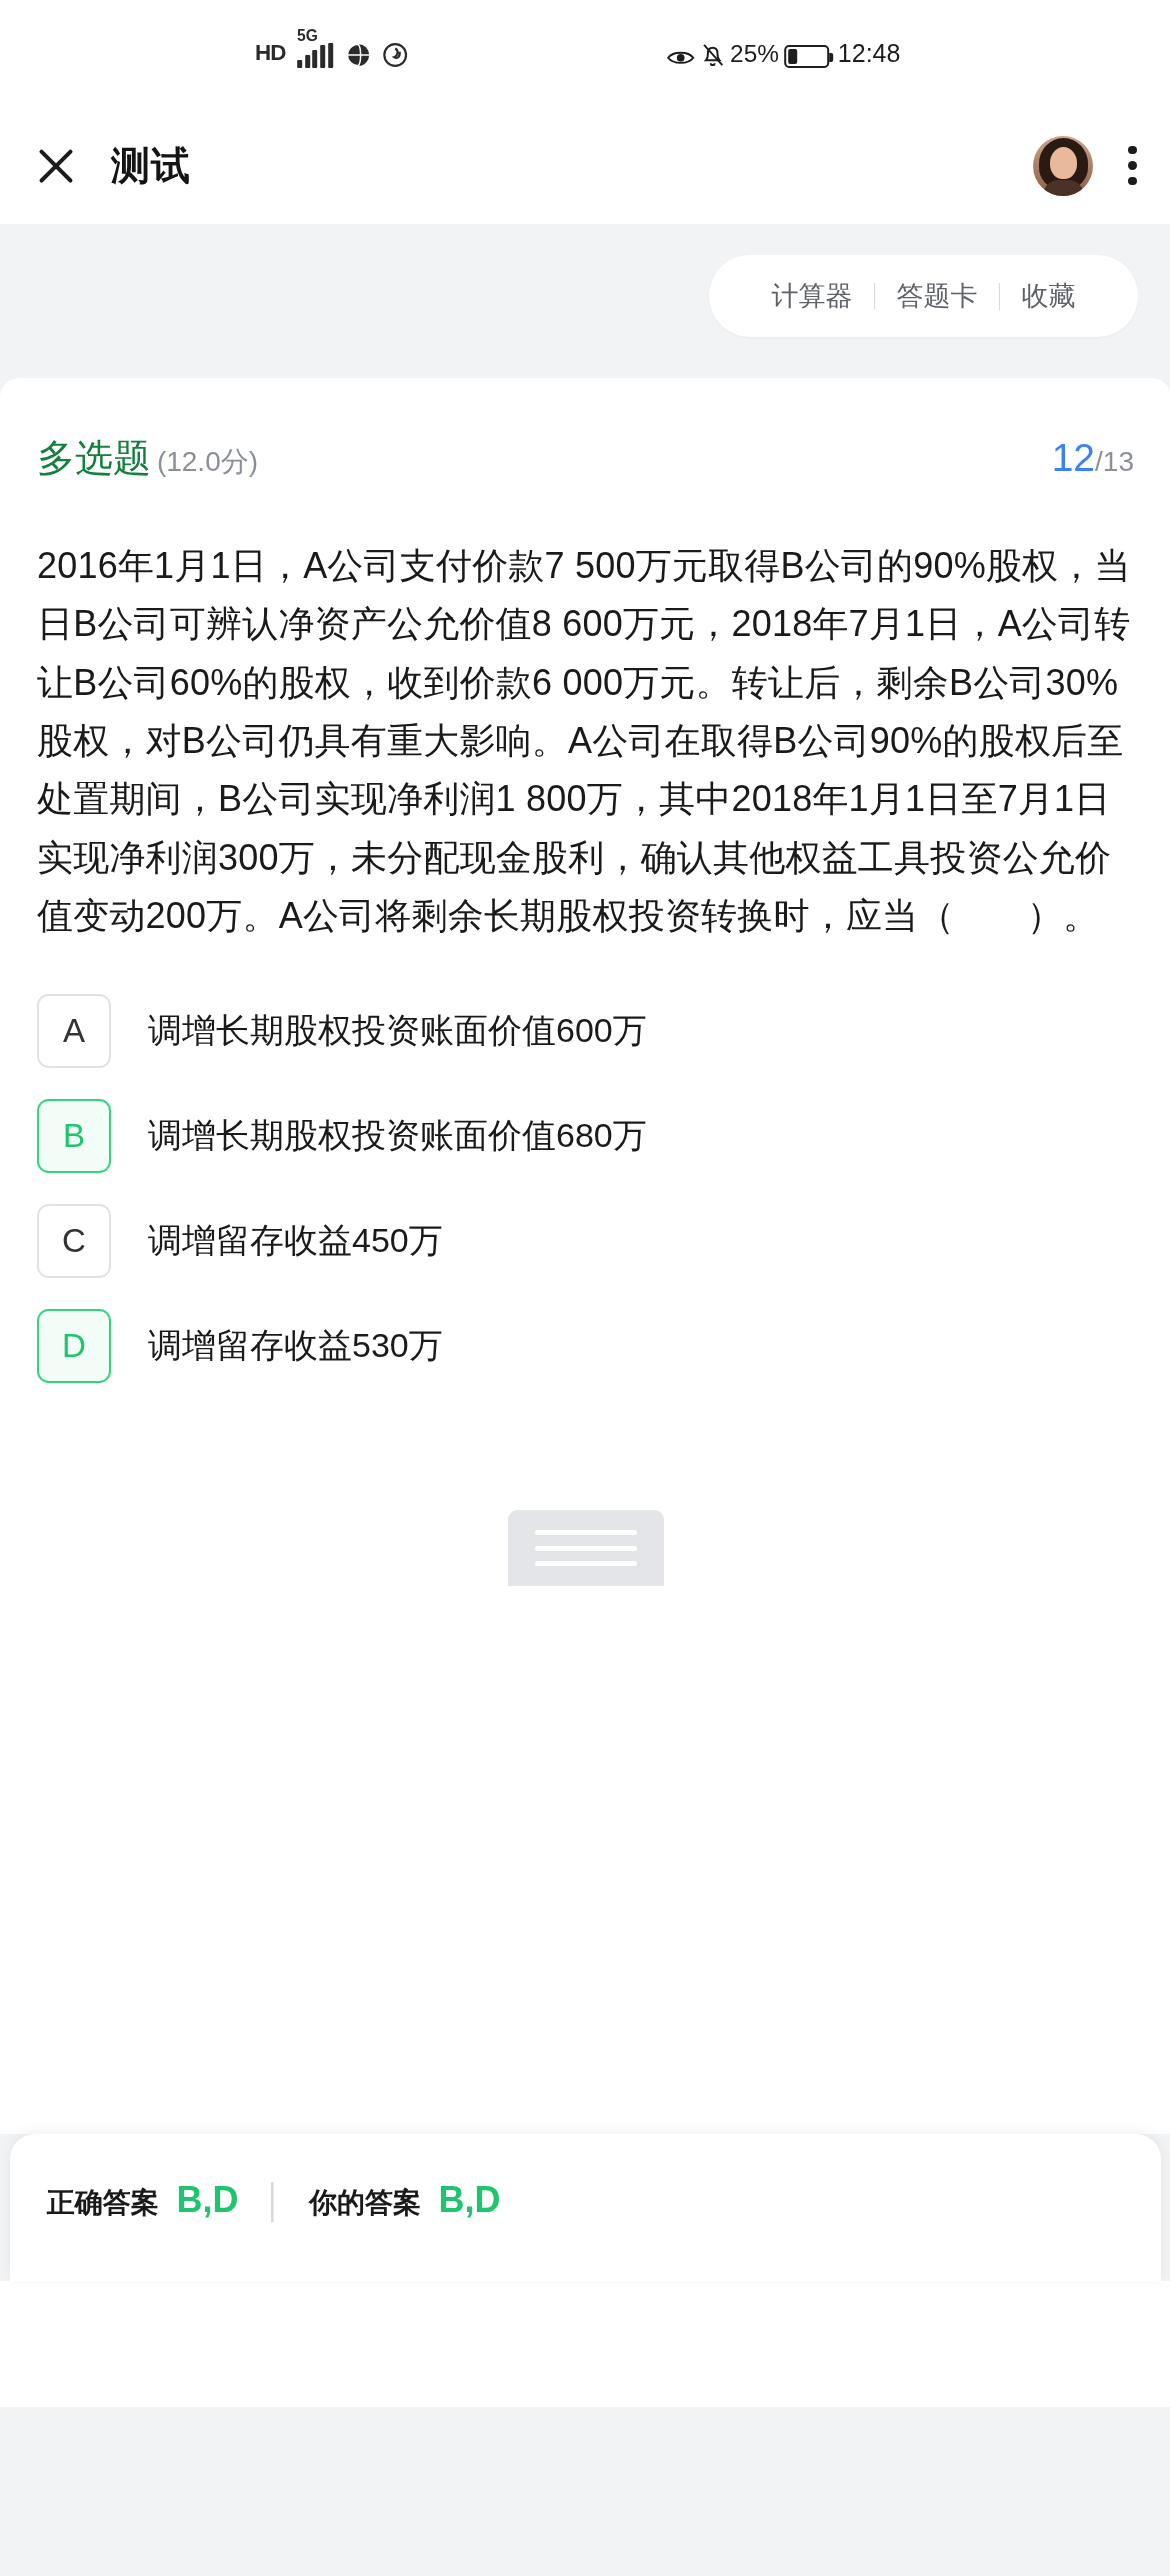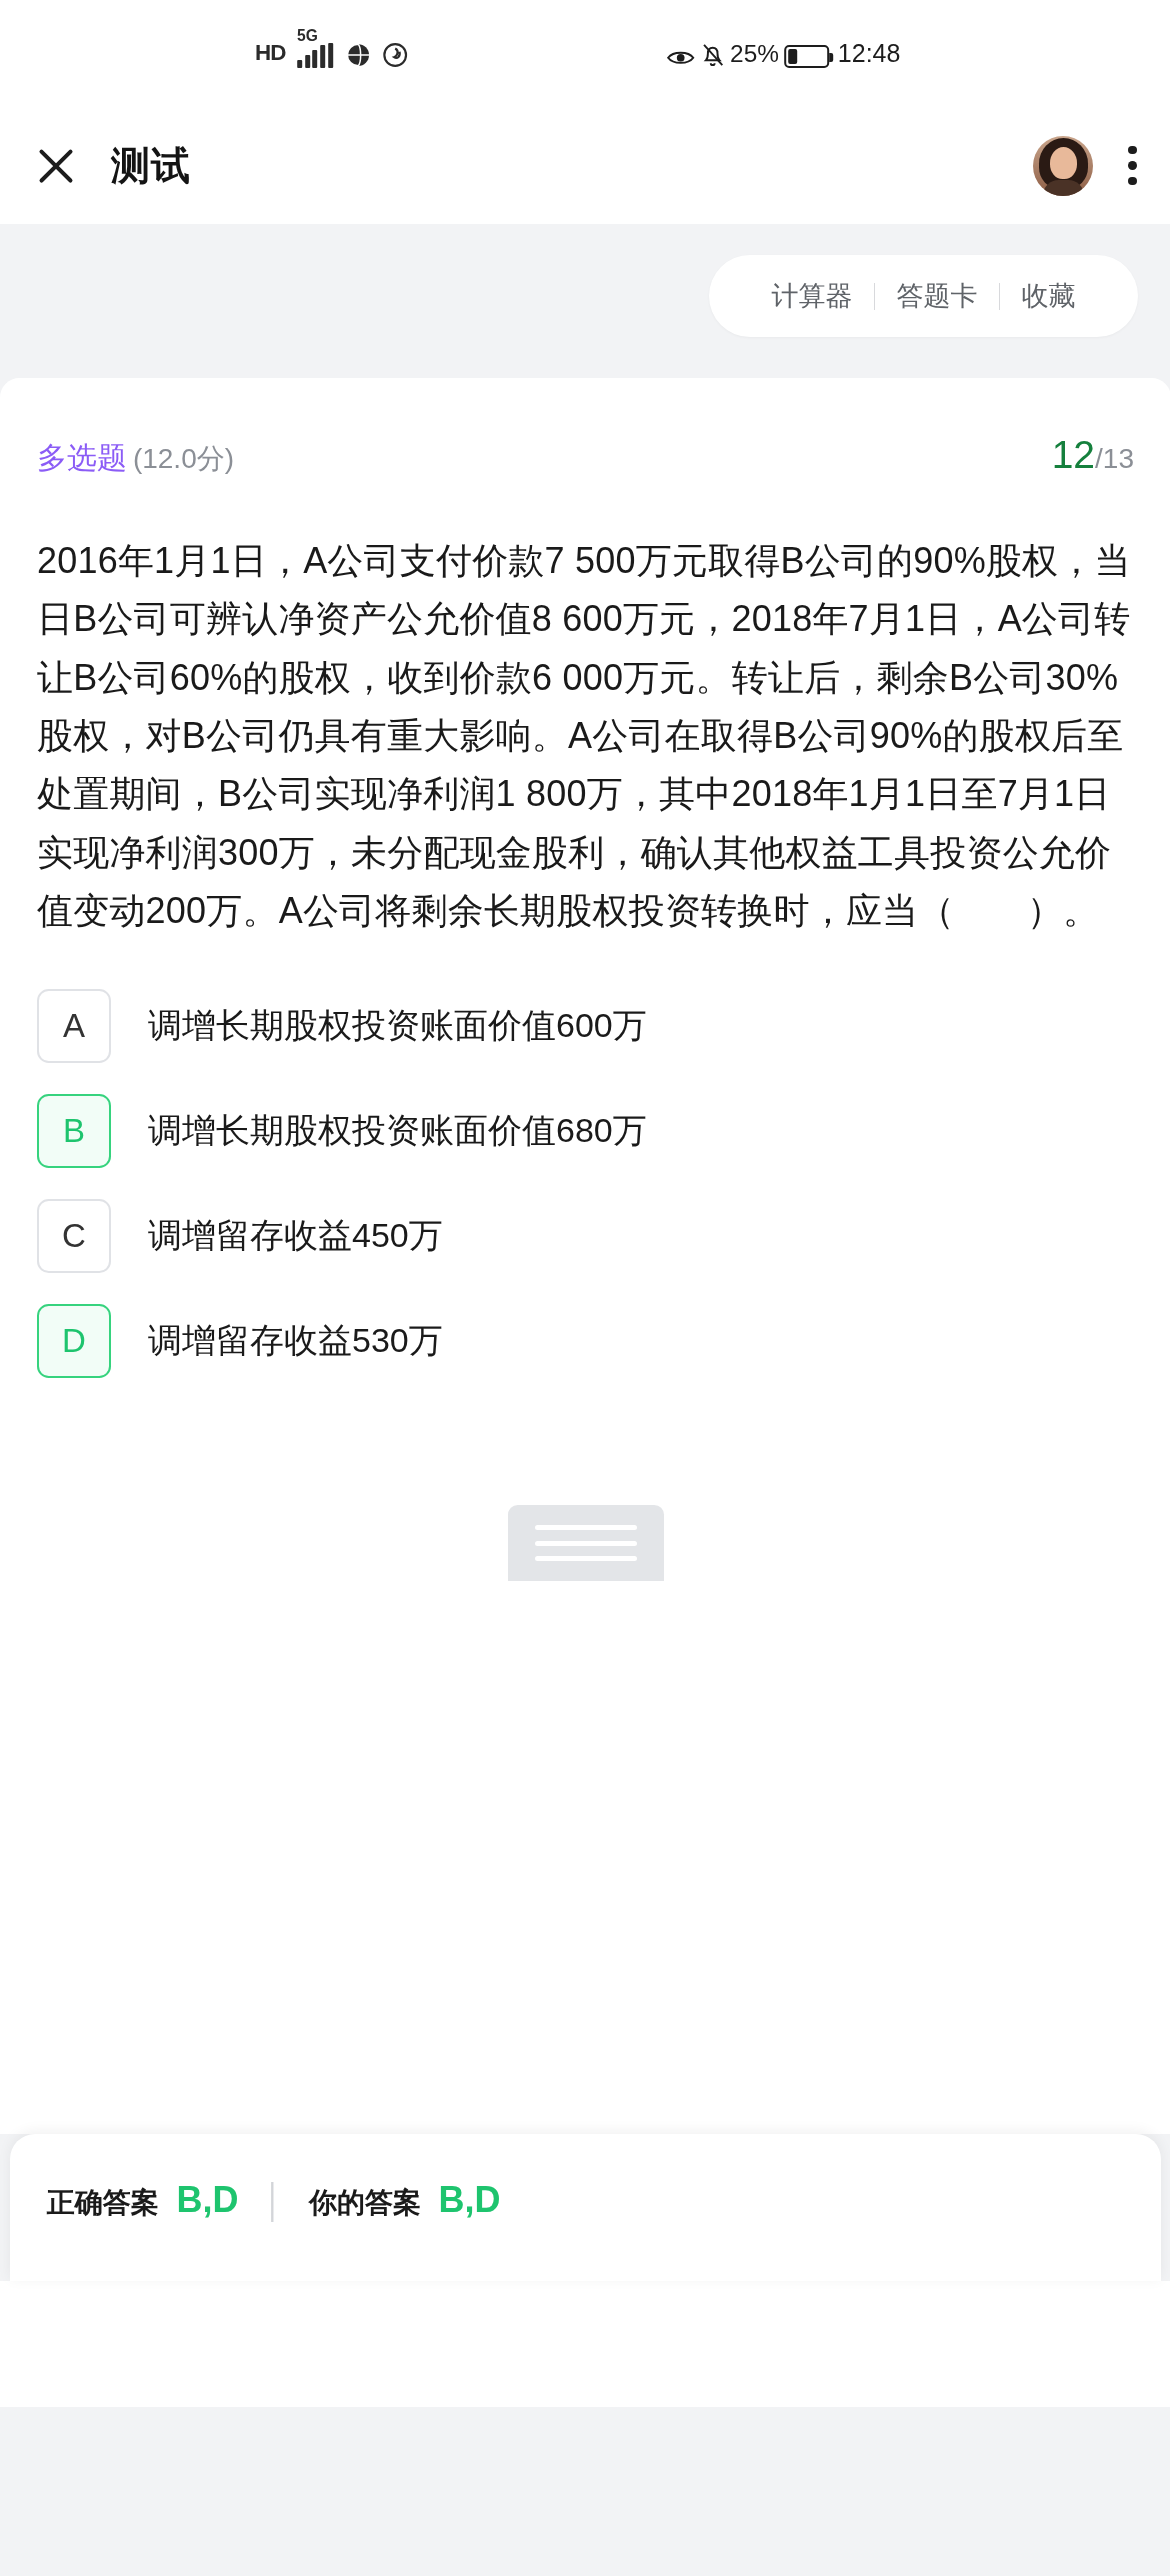--- a/index.html
+++ b/index.html
@@ -210,36 +210,36 @@
     border-radius: 19.5px 19.5px 0 0;
     padding: 0 37px;
     min-height: 1756px;
   }
   .qmeta {
     display: flex;
     align-items: baseline;
     padding-top: 55px;
   }
   .qtype {
-    font-size: 30px;
-    color: #8b5cf6;
+    font-size: 38px;
+    color: #15803d;
   }
   .qscore {
     font-size: 28px;
     color: #8b8f96;
     margin-left: 5.9px;
   }
   .qindex {
     margin-left: auto;
     color: #8b8f96;
     font-size: 28px;
   }
   .qindex .cur {
     font-size: 39px;
-    color: #15803d;
+    color: #3b82f6;
     text-align: right;
   }
 
   .qbody {
     margin-top: 53px;
     font-size: 36px;
     line-height: 1.62;
     color: #1a1a1a;
     letter-spacing: 0.2px;
   }

